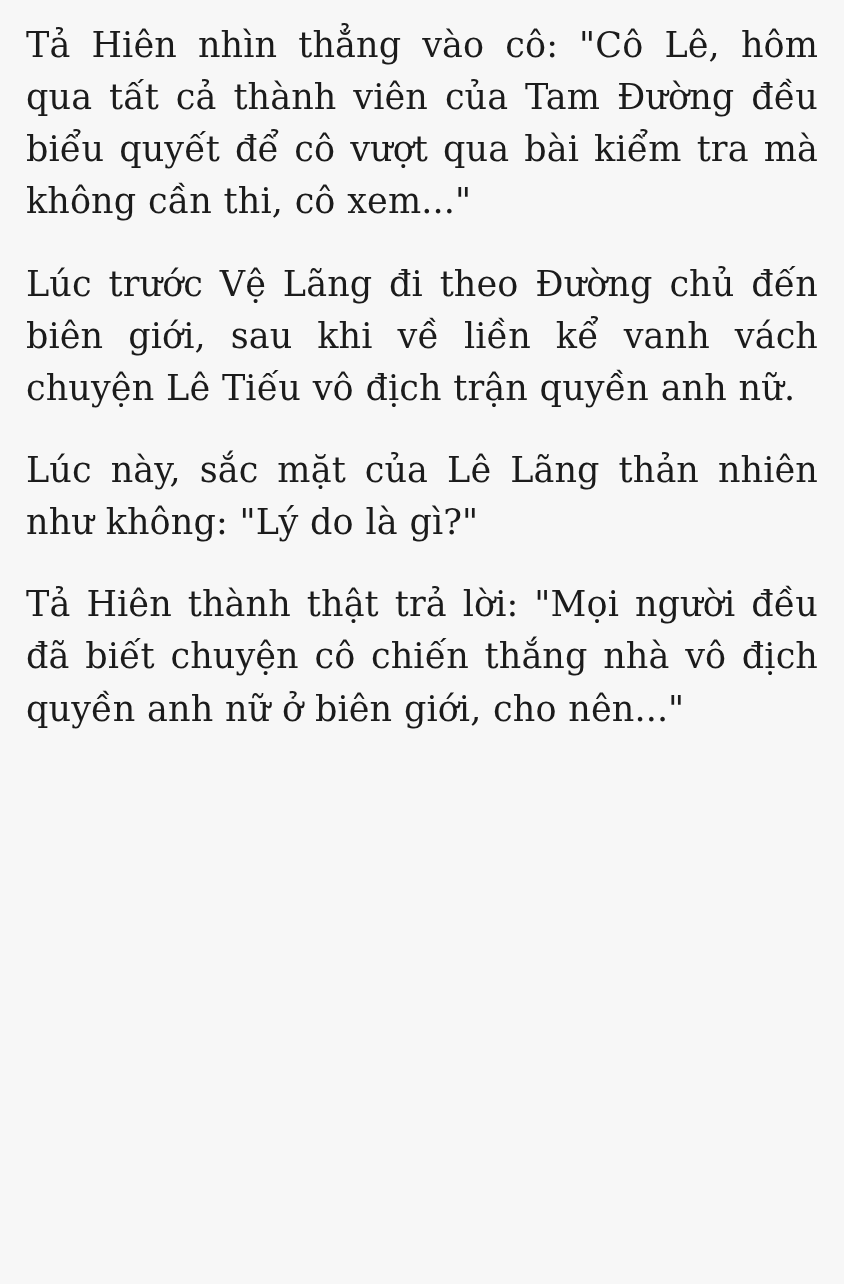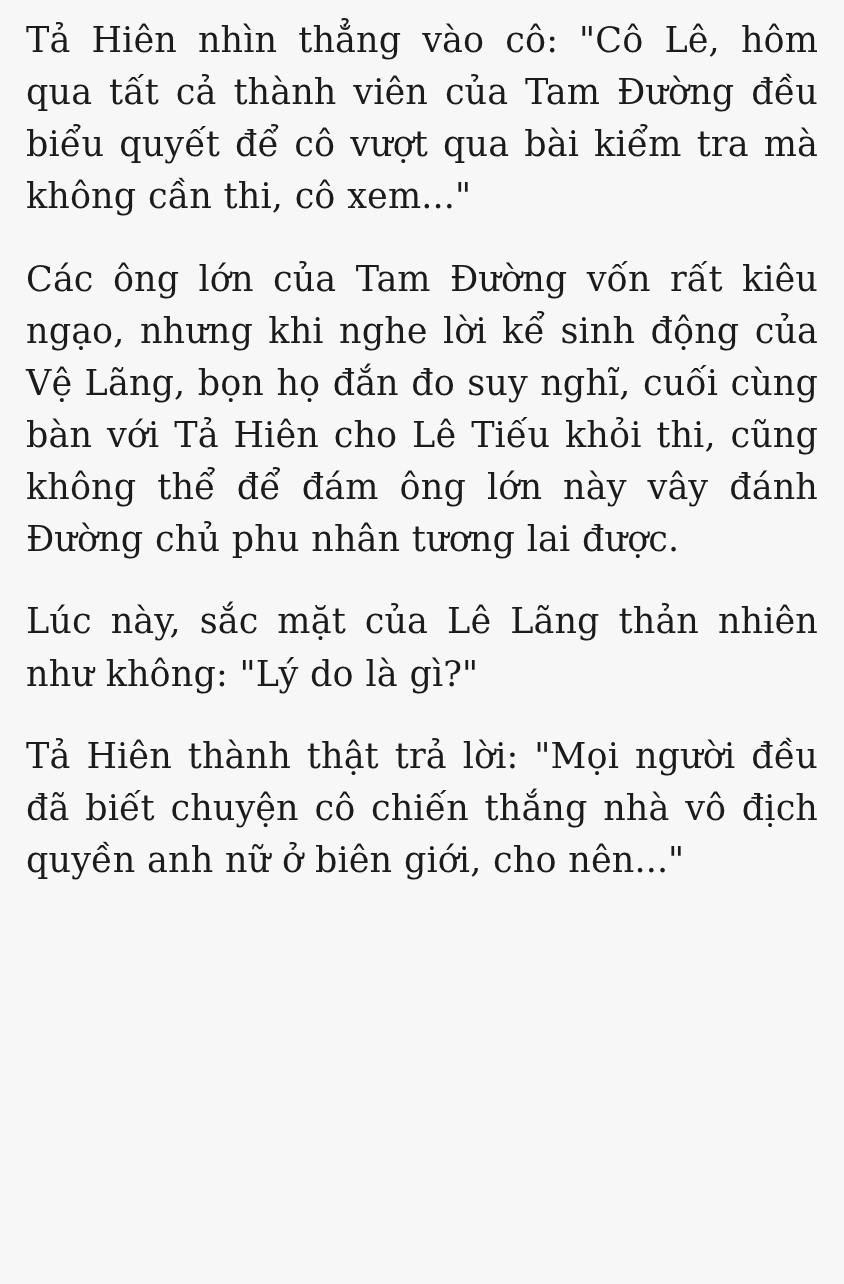--- a/index.html
+++ b/index.html
@@ -10,37 +10,37 @@
   body {
     width: 844px;
     min-height: 1284px;
     font-family: "DejaVu Serif", serif;
     color: #1b1b1b;
   }
   .reader {
     width: 844px;
     min-height: 1284px;
     box-sizing: border-box;
-    padding: 14px 26px 20px 26px;
+    padding: 19px 26px 20px 26px;
     background: #f7f7f7;
   }
   .para {
     font-size: 35px;
     line-height: 1.49;
     text-align: justify;
     text-justify: inter-word;
     margin: 0 0 30px 0;
     letter-spacing: 0.1px;
     word-spacing: 0.5px;
   }
   .para:last-child {
     margin-bottom: 8px;
   }
 </style>
 </head>
 <body>
 
 <div class="reader">
   <p class="para">Tả Hiên nhìn thẳng vào cô: "Cô Lê, hôm qua tất cả thành viên của Tam Đường đều biểu quyết để cô vượt qua bài kiểm tra mà không cần thi, cô xem..."</p>
-  <p class="para">Các ông lớn của Tam Đường vốn rất kiêu ngạo, nhưng khi nghe lời kể sinh động của Vệ Lãng, bọn họ đắn đo suy nghĩ, cuối cùng bàn với Tả Hiên cho Lê Tiếu khỏi thi, cũng không thể để đám ông lớn này vây đánh Đường chủ phu nhân tương lai được.</p>
+  <p class="para">Lúc trước Vệ Lãng đi theo Đường chủ đến biên giới, sau khi về liền kể vanh vách chuyện Lê Tiếu vô địch trận quyền anh nữ.</p>
   <p class="para">Lúc này, sắc mặt của Lê Lãng thản nhiên như không: "Lý do là gì?"</p>
   <p class="para">Tả Hiên thành thật trả lời: "Mọi người đều đã biết chuyện cô chiến thắng nhà vô địch quyền anh nữ ở biên giới, cho nên..."</p>
 </div>
 
 </body></html>

